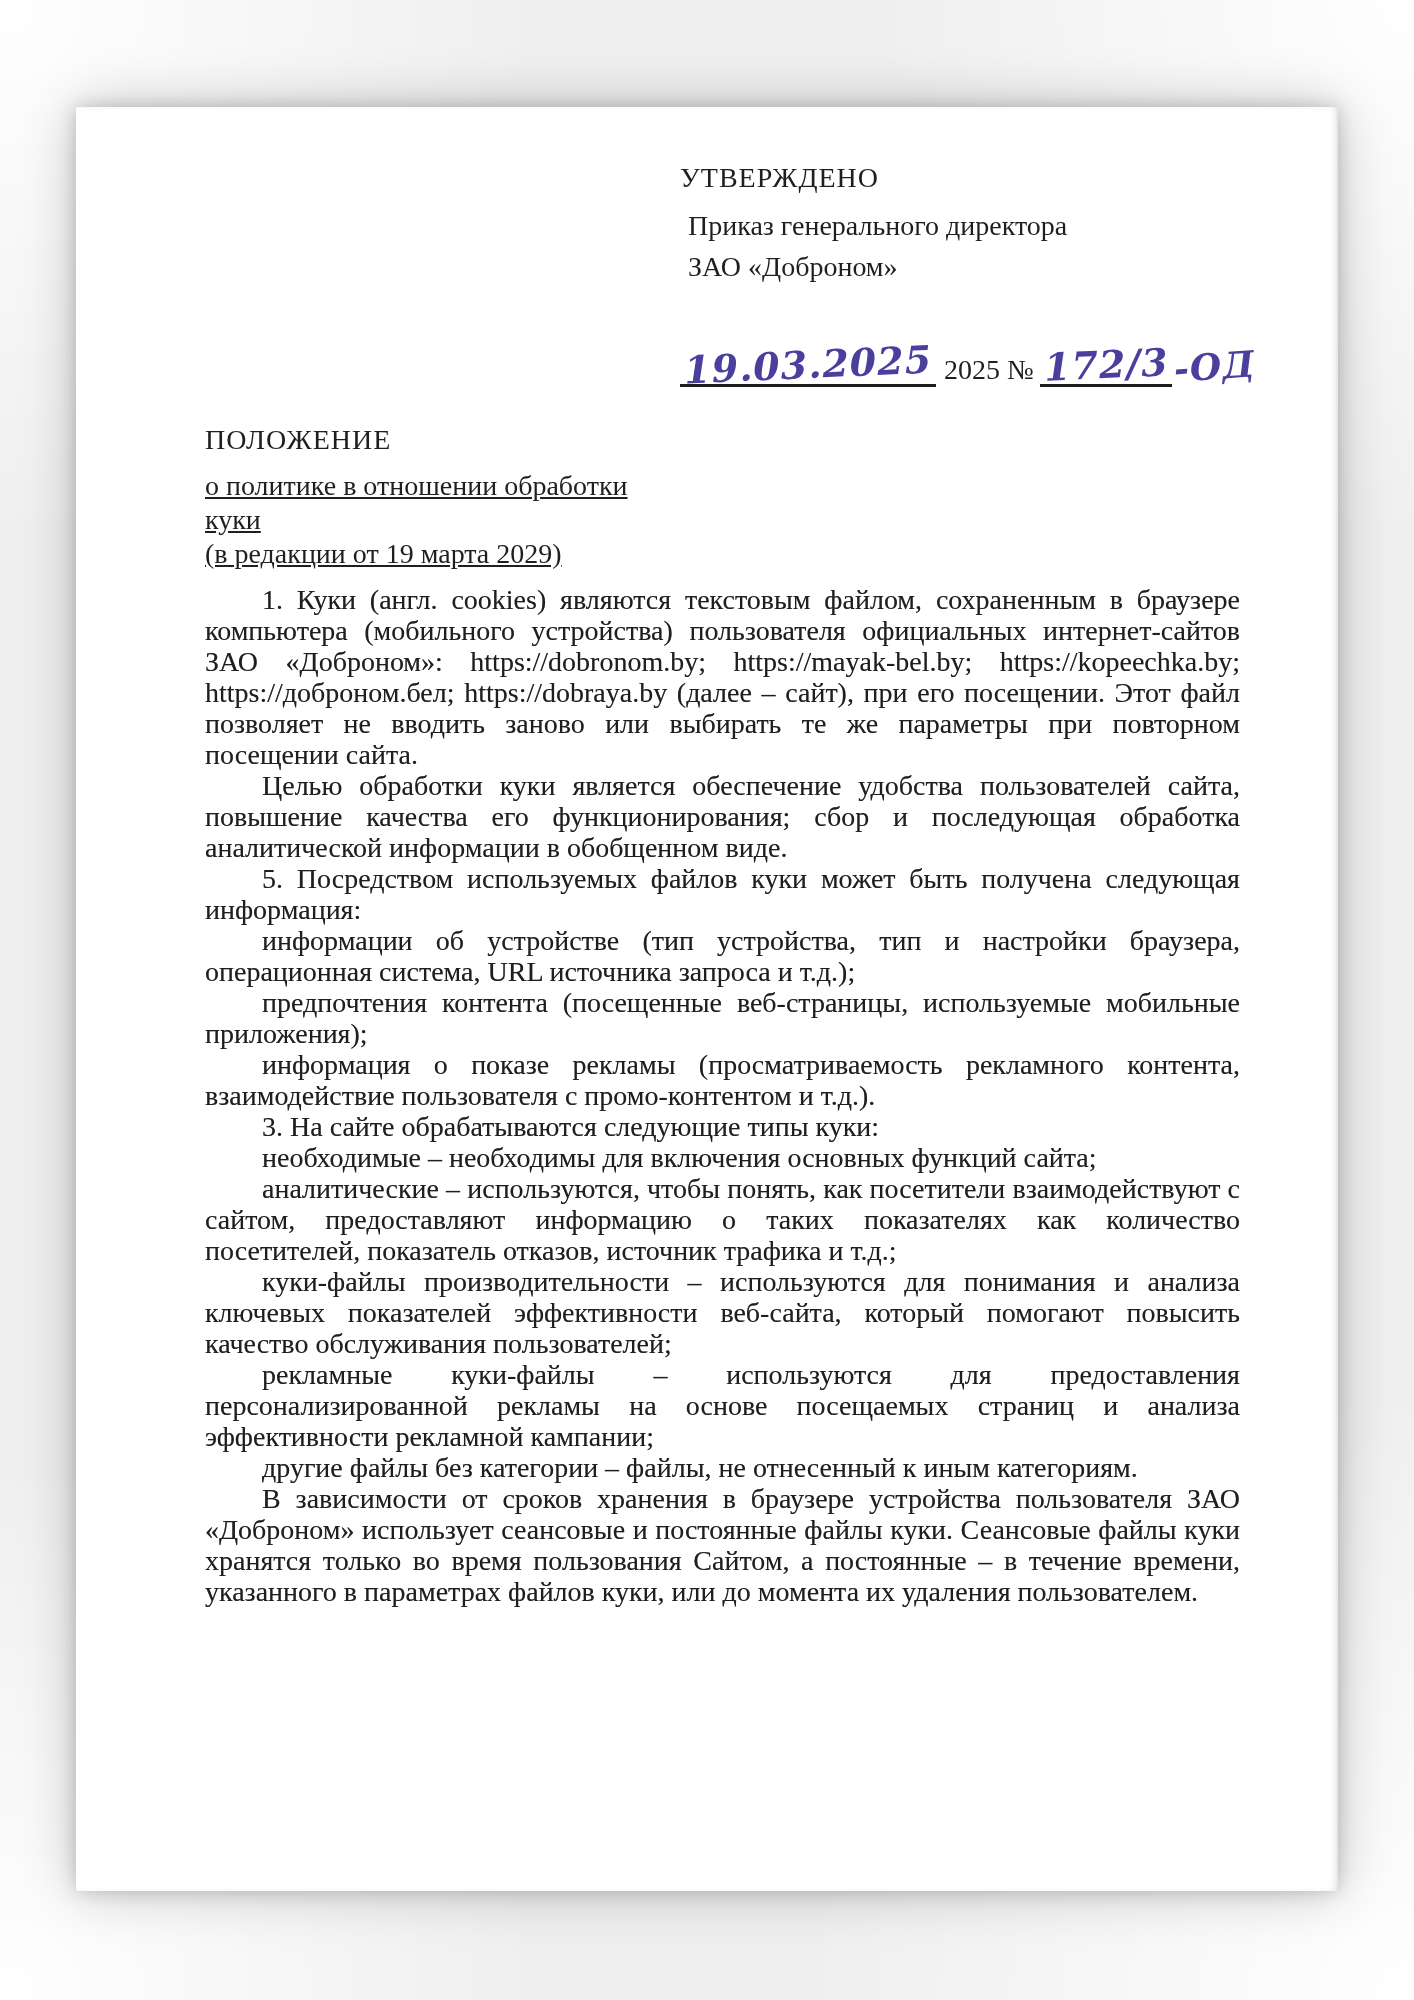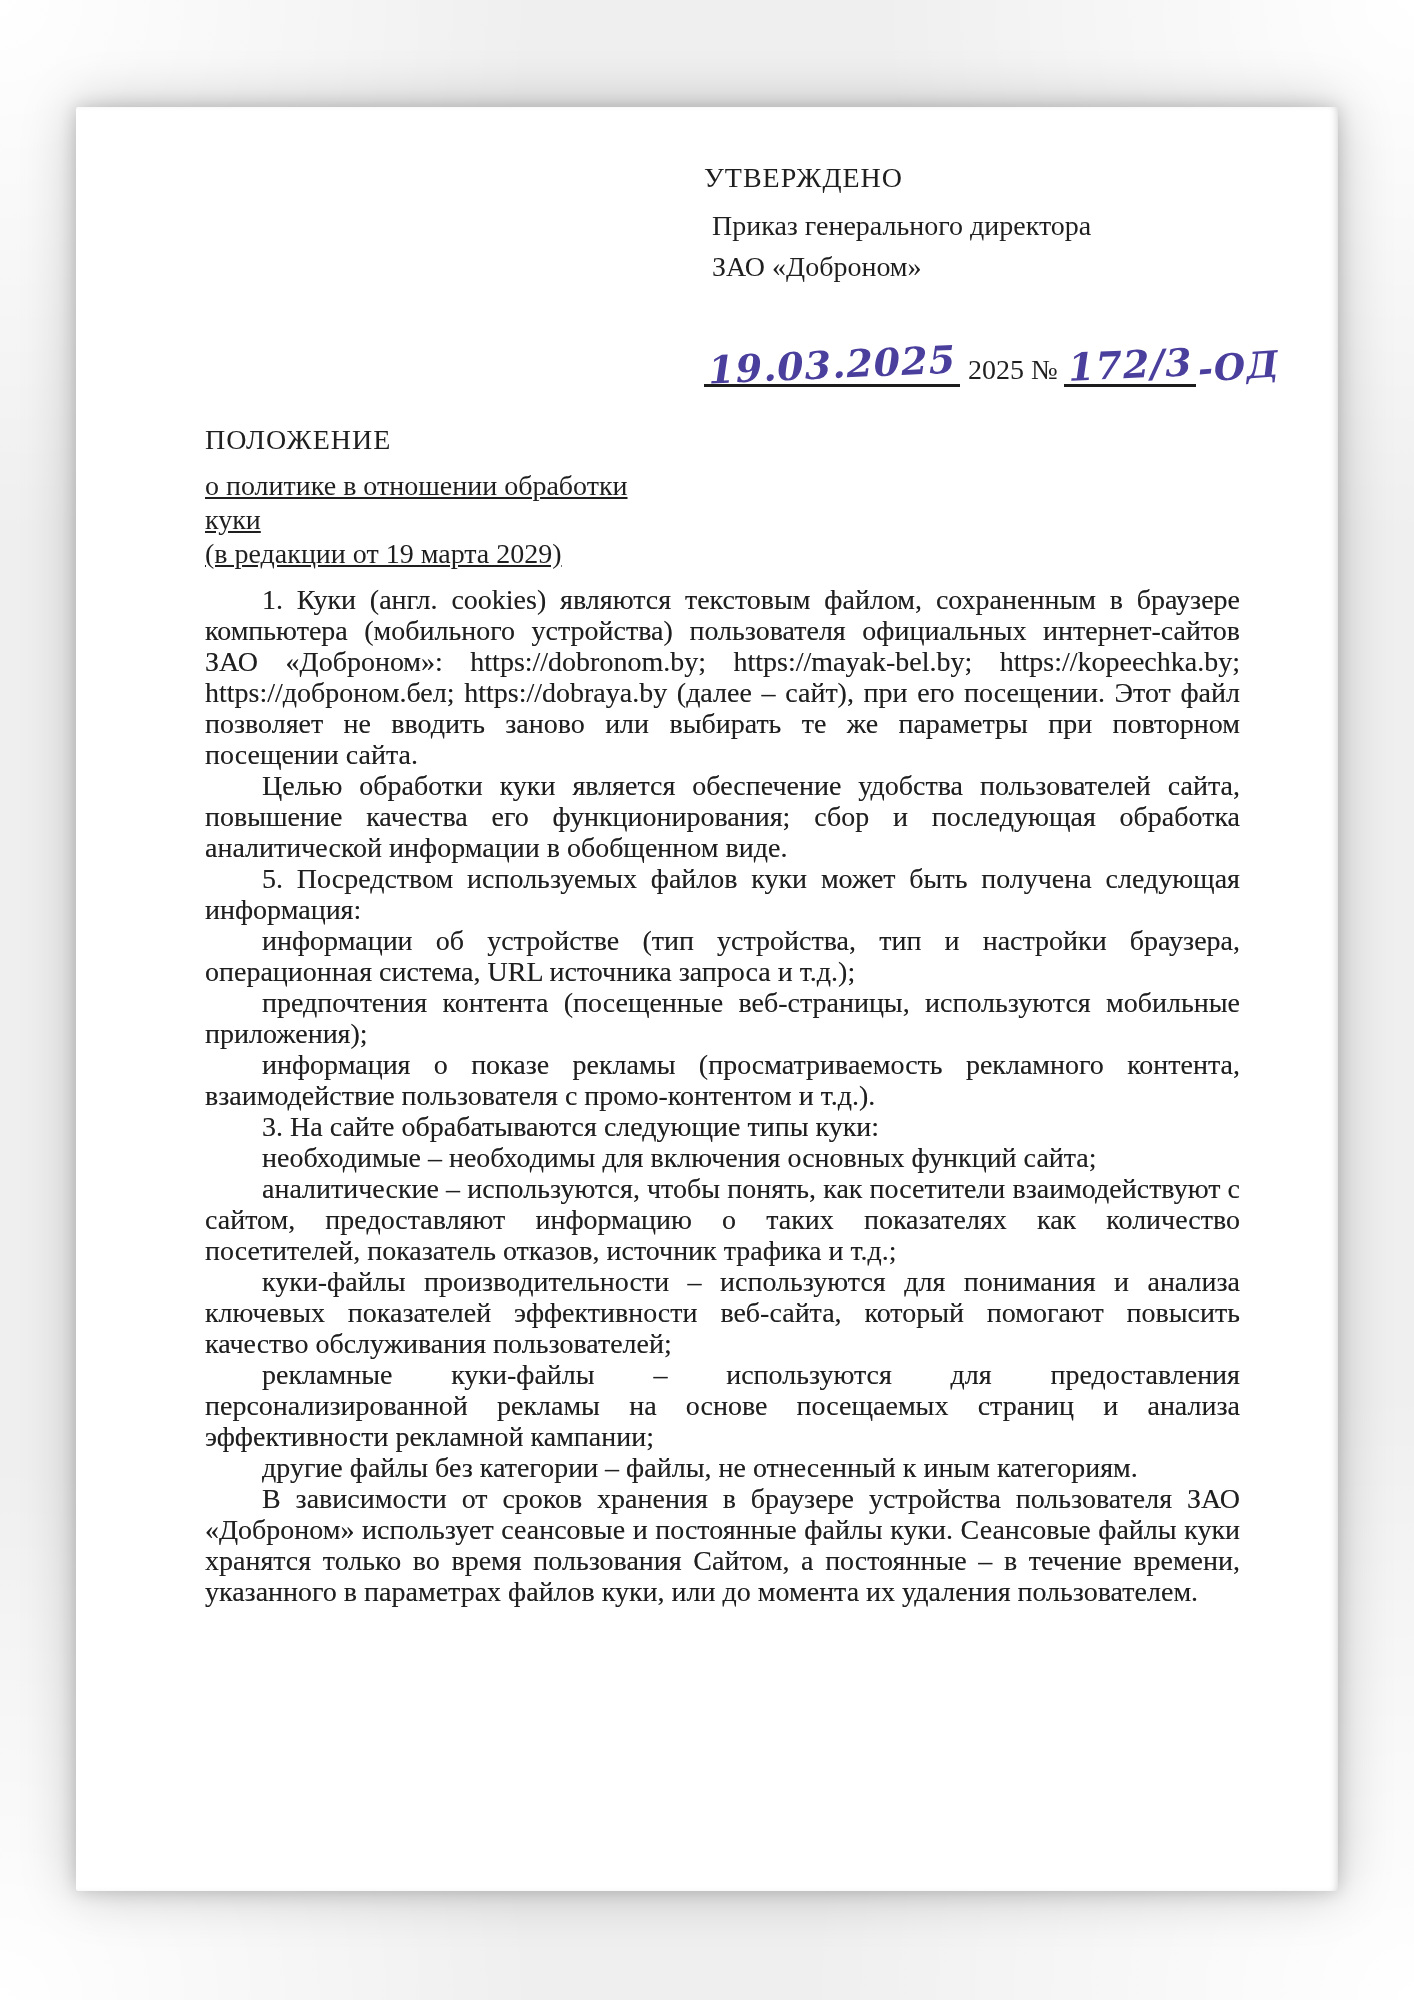--- a/index.html
+++ b/index.html
@@ -32,21 +32,21 @@
     border-radius: 2px;
     box-shadow:
       0 0 18px rgba(0,0,0,0.18),
       0 0 55px rgba(0,0,0,0.22),
       inset -5px 0 9px -5px rgba(0,0,0,0.22);
     color: #1f1f1f;
   }
   
   .approval {
     position: absolute;
-    left: 628px;
+    left: 604px;
     top: 54px;
     width: 620px;
     font-size: 28px;
     line-height: 33px;
   }
   .approval .stamp {
     margin: 0 0 15px 0;
     letter-spacing: 1px;
   }
   .approval .order-line { margin: 8px; }
@@ -139,21 +139,21 @@
       <p>о политике в отношении обработки</p>
       <p>куки</p>
       <p>(в редакции от 19 марта 2029)</p>
     </div>
 
     <div class="body-text">
       <p>1. Куки (англ. cookies) являются текстовым файлом, сохраненным в браузере компьютера (мобильного устройства) пользователя официальных интернет-сайтов ЗАО «Доброном»: https://dobronom.by; https://mayak-bel.by; https://kopeechka.by; https://доброном.бел; https://dobraya.by (далее – сайт), при его посещении. Этот файл позволяет не вводить заново или выбирать те же параметры при повторном посещении сайта.</p>
       <p>Целью обработки куки является обеспечение удобства пользователей сайта, повышение качества его функционирования; сбор и последующая обработка аналитической информации в обобщенном виде.</p>
       <p>5. Посредством используемых файлов куки может быть получена следующая информация:</p>
       <p>информации об устройстве (тип устройства, тип и настройки браузера, операционная система, URL источника запроса и т.д.);</p>
-      <p>предпочтения контента (посещенные веб-страницы, используются мобильные приложения);</p>
+      <p>предпочтения контента (посещенные веб-страницы, используемые мобильные приложения);</p>
       <p>информация о показе рекламы (просматриваемость рекламного контента, взаимодействие пользователя с промо-контентом и т.д.).</p>
       <p>3. На сайте обрабатываются следующие типы куки:</p>
       <p>необходимые – необходимы для включения основных функций сайта;</p>
       <p>аналитические – используются, чтобы понять, как посетители взаимодействуют с сайтом, предоставляют информацию о таких показателях как количество посетителей, показатель отказов, источник трафика и т.д.;</p>
       <p>куки-файлы производительности – используются для понимания и анализа ключевых показателей эффективности веб-сайта, который помогают повысить качество обслуживания пользователей;</p>
       <p>рекламные куки-файлы – используются для предоставления персонализированной рекламы на основе посещаемых страниц и анализа эффективности рекламной кампании;</p>
       <p>другие файлы без категории – файлы, не отнесенный к иным категориям.</p>
       <p>В зависимости от сроков хранения в браузере устройства пользователя ЗАО «Доброном» использует сеансовые и постоянные файлы куки. Сеансовые файлы куки хранятся только во время пользования Сайтом, а постоянные – в течение времени, указанного в параметрах файлов куки, или до момента их удаления пользователем.</p>
     </div>
 

